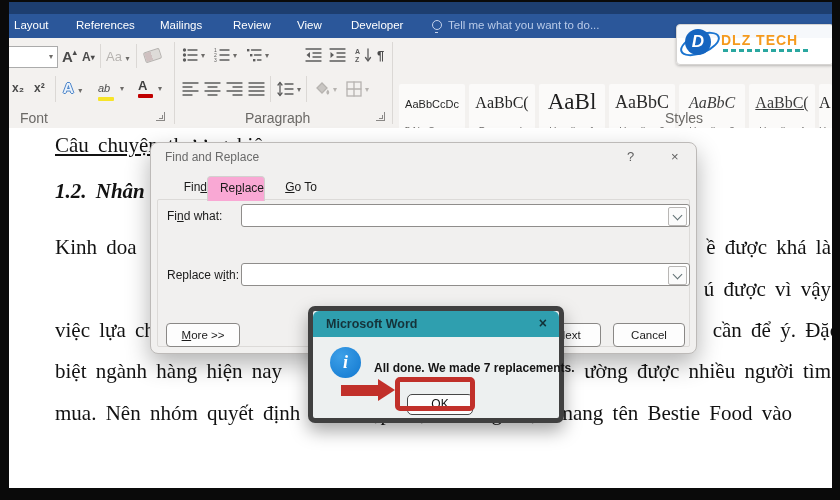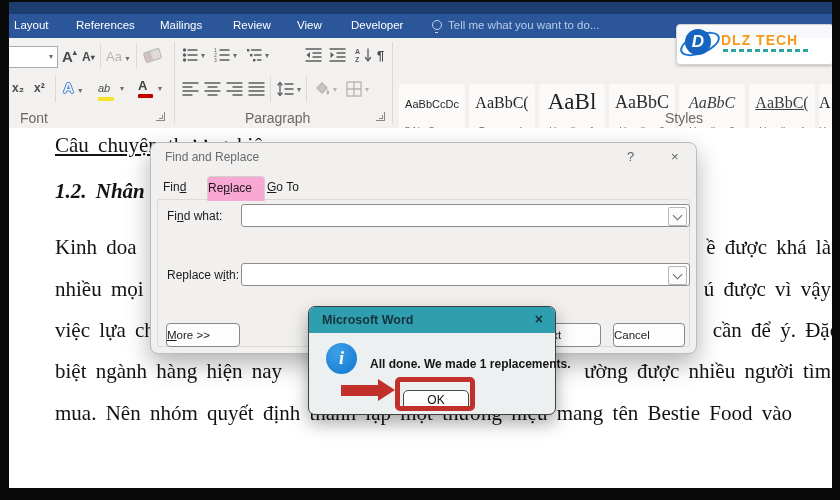--- a/index.html
+++ b/index.html
@@ -42,32 +42,32 @@
   #logo .ltext{left:44px;top:7px;color:#f59a1d;font-weight:bold;font-size:14px;letter-spacing:1px;white-space:nowrap;}
   #logo .tagline{left:46px;top:24px;width:86px;height:3px;background:repeating-linear-gradient(90deg,#2aa7a0 0 5px,transparent 5px 8px);}
   
   #doc{left:0;top:128px;width:840px;height:360px;background:#fff;}
   .docline{font-family:"Liberation Serif",serif;font-size:21px;color:#121212;white-space:nowrap;word-spacing:4px;}
   
   #finddlg{left:150px;top:142px;width:545px;height:210px;background:#f1f0ef;border:1px solid #bdbab8;
        border-radius:8px;z-index:10;box-shadow:0 10px 24px rgba(0,0,0,.3);}
   #finddlg .dtitle{left:14px;top:7px;color:#6a6a6a;font-size:12px;}
   .dlgsys{color:#5f5f5f;font-size:13px;top:6px;}
-  .ftab{top:33px;height:22px;font-size:12px;color:#1b1b1b;text-align:left;line-height:22px;}
+  .ftab{top:33px;height:22px;font-size:12px;color:#1b1b1b;text-align:right;line-height:22px;}
   .ftab.active{background:#f9a8d4;border:1px solid #d2d0ce;border-bottom:none;border-radius:4px 4px 0 0;height:24px;z-index:2;}
   #tabpage{left:6px;top:56px;width:531px;height:146px;border:1px solid #dcdad8;background:#f1f0ef;border-radius:2px;}
   .flabel{font-size:12px;color:#1b1b1b;white-space:nowrap;}
   .keyu{text-decoration:underline;}
   .combo{background:#fff;border:1px solid #8f8d8b;border-radius:3px;height:21px;}
   .combobtn{position:absolute;right:2px;top:2px;width:17px;height:17px;border:1px solid #b9b7b5;border-radius:2px;background:#fbfbfb;}
   .chev{position:absolute;left:5px;top:4px;width:6px;height:6px;border-right:1.4px solid #5f6f72;border-bottom:1.4px solid #5f6f72;transform:rotate(45deg);}
   .wbtn{background:#fdfdfd;border:1px solid #8a8886;border-radius:4px;height:22px;font-size:11.5px;color:#1b1b1b;
-        text-align:left;line-height:22px;}
-  
-  #alert{left:308px;top:306px;width:246px;height:107px;background:#edf0f0;border:1px solid #404040;border-radius:7px;
+        text-align:center;line-height:22px;}
+  
+  #alert{left:308px;top:306px;width:246px;height:107px;background:#edf0f0;border:5px solid #404040;border-radius:7px;
        z-index:20;box-shadow:0 8px 18px rgba(0,0,0,.35);overflow:visible;}
   #alerttitle{left:0;top:0;width:100%;height:26px;background:#2f9faf;border-radius:6px 6px 0 0;}
   #alerttitle .t{left:13px;top:6px;color:#15333a;font-size:12.5px;font-weight:bold;}
   #alerttitle .x{right:12px;top:4px;color:#123238;font-size:14px;font-weight:bold;}
   #infoicon{left:17px;top:36px;width:31px;height:31px;border-radius:50%;
      background:radial-gradient(circle at 35% 30%,#3da0e8,#1177cf);color:#fff;font-family:"Liberation Serif",serif;
      font-style:italic;font-weight:bold;font-size:18px;text-align:center;line-height:30px;}
   #alertmsg{left:61px;top:50px;font-size:12px;font-weight:bold;color:#151515;white-space:nowrap;}
   #okbtn{left:94px;top:83px;width:64px;height:19px;background:#fdfdfd;border:1.5px solid #474747;border-radius:5px;
      font-size:12px;color:#111;text-align:center;line-height:18px;}
@@ -264,21 +264,20 @@
     <div class="a demblem">D</div>
     <div class="a ltext">DLZ TECH</div>
     <div class="a tagline"></div>
   </div>
 
   <div class="a" id="doc">
     <div class="a docline" style="left:55px;top:5px;text-decoration:underline">Câu chuyện thương hiệu</div>
     <div class="a docline" style="left:55px;top:51px;font-weight:bold;font-style:italic">1.2. Nhân</div>
     <div class="a docline" style="right:9px;top:107px">ề được khá là</div>
     <div class="a docline" style="left:55px;top:107px">Kinh doa</div>
-    <div class="a docline" style="left:55px;top:149px">nhiều mọi</div>
     <div class="a docline" style="right:9px;top:149px">ú được vì vậy</div>
     <div class="a docline" style="left:55px;top:190px">việc lựa ch</div>
     <div class="a docline" style="right:1px;top:190px">cần để ý. Đặc</div>
     <div class="a docline" style="right:9px;top:231px">ường được nhiều người tìm</div>
     <div class="a docline" style="left:55px;top:231px">biệt ngành hàng hiện nay</div>
     <div class="a docline" style="left:55px;top:273px">mua. Nên nhóm quyết định thành lập một thương hiệu mang tên Bestie Food vào</div>
   </div>
 
   <div class="a" id="finddlg">
     <div class="a dtitle">Find and Replace</div>
@@ -311,21 +310,21 @@
     <div class="a wbtn" style="left:360px;top:180px;width:88px">Find Next</div>
     <div class="a wbtn" style="left:462px;top:180px;width:70px">Cancel</div>
   </div>
 
   <div class="a" id="alert">
     <div class="a" id="alerttitle">
       <div class="a t">Microsoft Word</div>
       <div class="a x">×</div>
     </div>
     <div class="a" id="infoicon">i</div>
-    <div class="a" id="alertmsg">All done. We made 1 replacements.</div>
+    <div class="a" id="alertmsg">All done. We made 7 replacements.</div>
     <div class="a" id="okbtn">OK</div>
   </div>
 
   <div class="a" id="redbox"></div>
   <div class="a" id="arrowshaft"></div>
   <div class="a" id="arrowhead"></div>
 
   <div class="a frame" style="left:0;top:0;width:9px;height:500px"></div>
   <div class="a frame" style="left:832px;top:0;width:8px;height:500px"></div>
   <div class="a frame" style="left:0;top:488px;width:840px;height:12px"></div>

